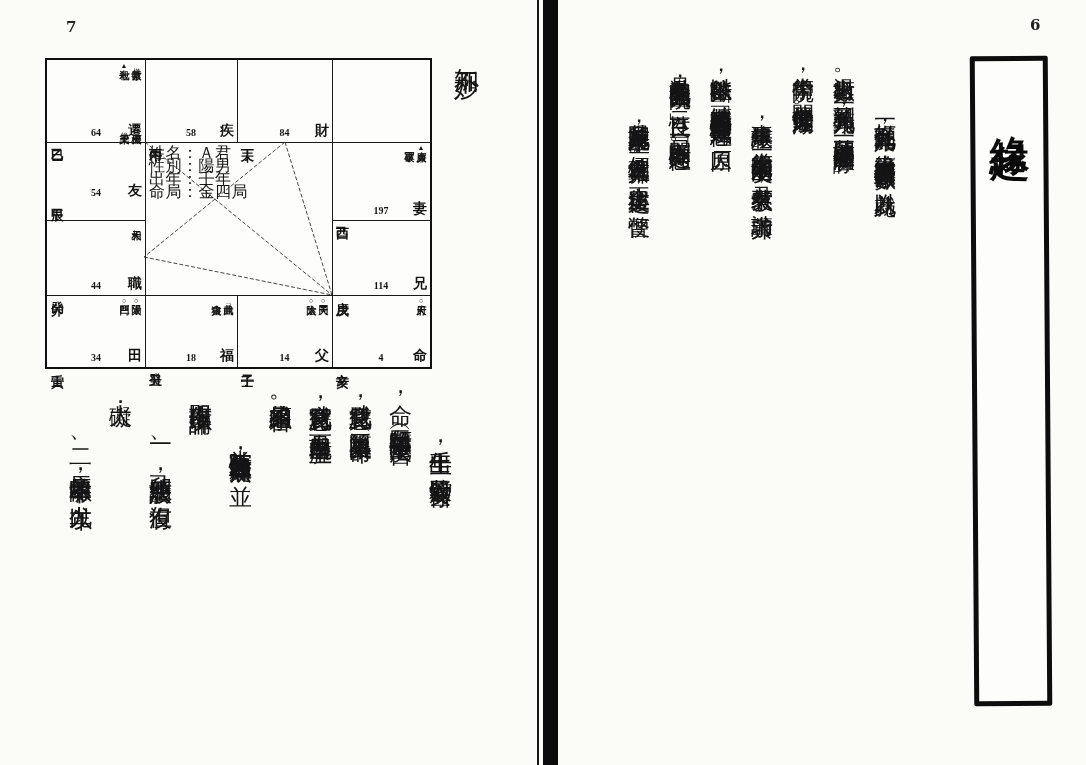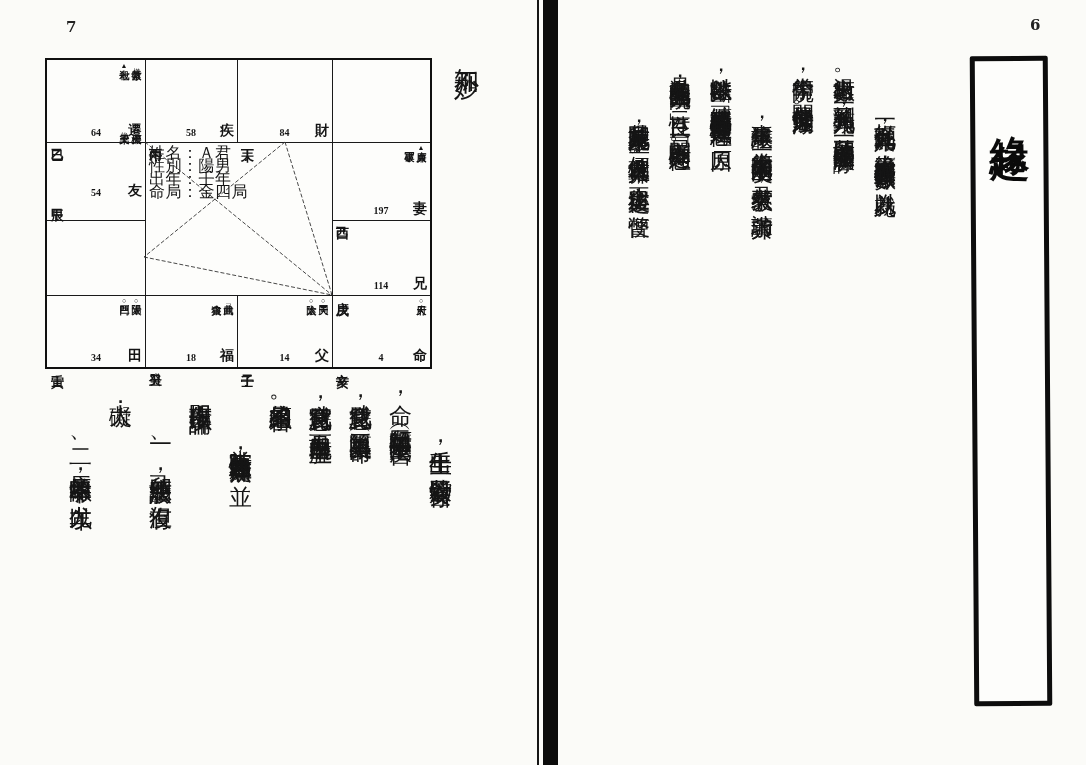--- a/index.html
+++ b/index.html
@@ -164,20 +164,28 @@
   <div class="cell" style="left:0;top:235px;width:98px;height:72px;">
     <div class="stars">
       <div class="star"><span class="sn">太陽</span><span class="sm">○</span></div>
       <div class="star"><span class="sn">巨門</span><span class="sm">○</span></div>
     </div>
     <div class="stem">壬寅</div>
     <div class="agenum">34</div>
     <div class="palace">田</div>
   </div>
 
+  <div class="cell" style="left:0;top:160px;width:98px;height:75px;">
+    <div class="stars">
+      <div class="star"><span class="sn">天相</span><span class="sm"></span></div>
+    </div>
+    <div class="stem">癸卯</div>
+    <div class="agenum">44</div>
+    <div class="palace">職</div>
+  </div>
 
   <div class="cell" style="left:0;top:64px;width:98px;height:78px;">
     <div class="stars">
       <div class="star"><span class="sn">天機</span><span class="sm"></span></div>
       <div class="star"><span class="sn">天梁</span><span class="sm">祿</span></div>
     </div>
     <div class="stem">甲辰</div>
     <div class="agenum">54</div>
     <div class="palace">友</div>
   </div>

